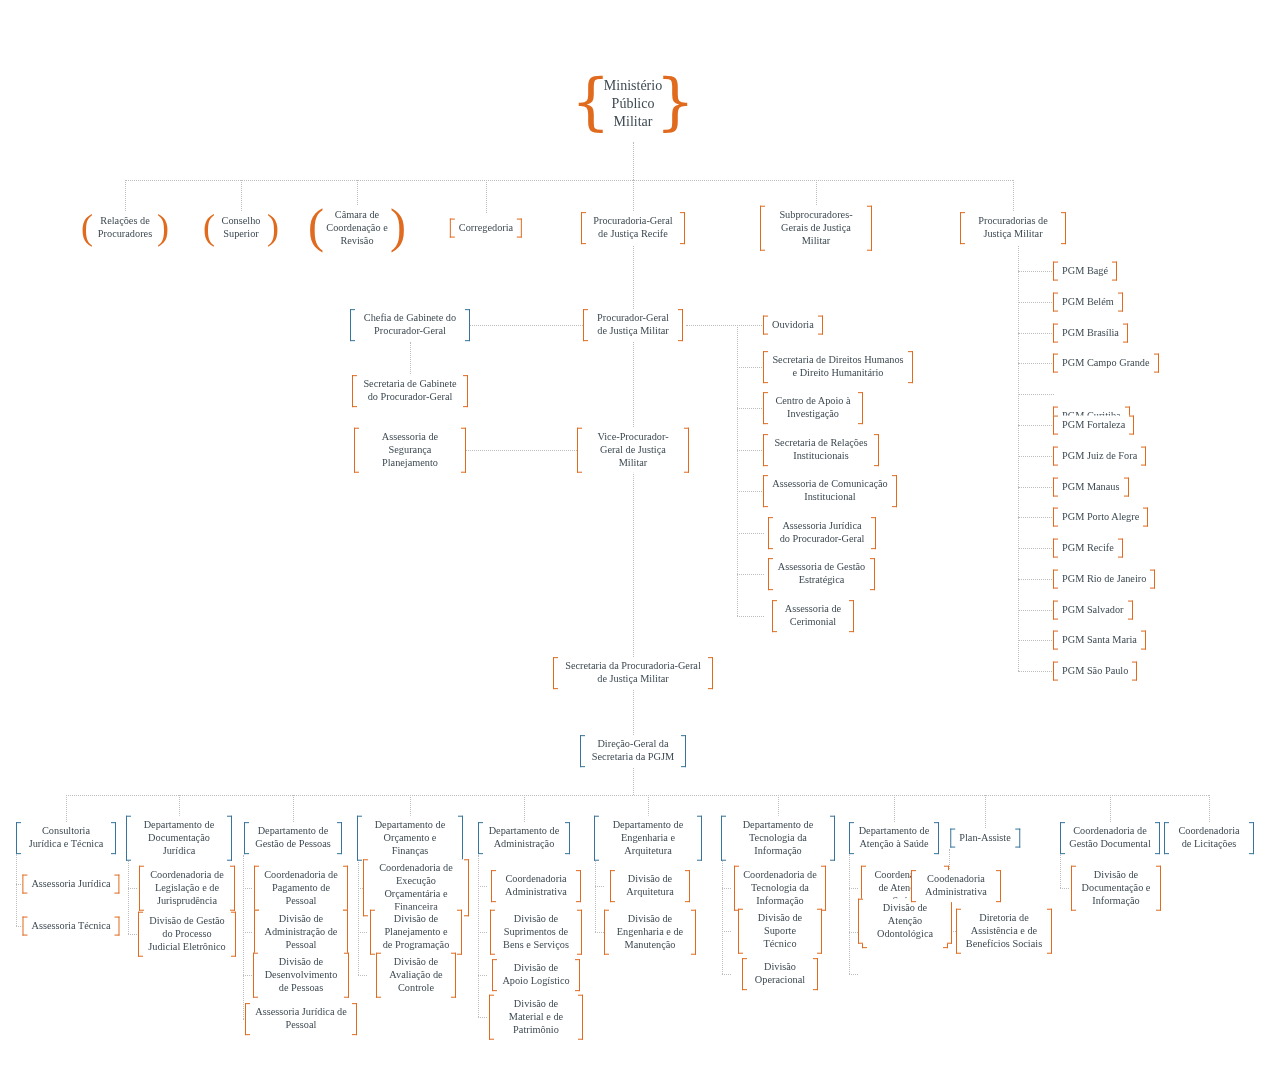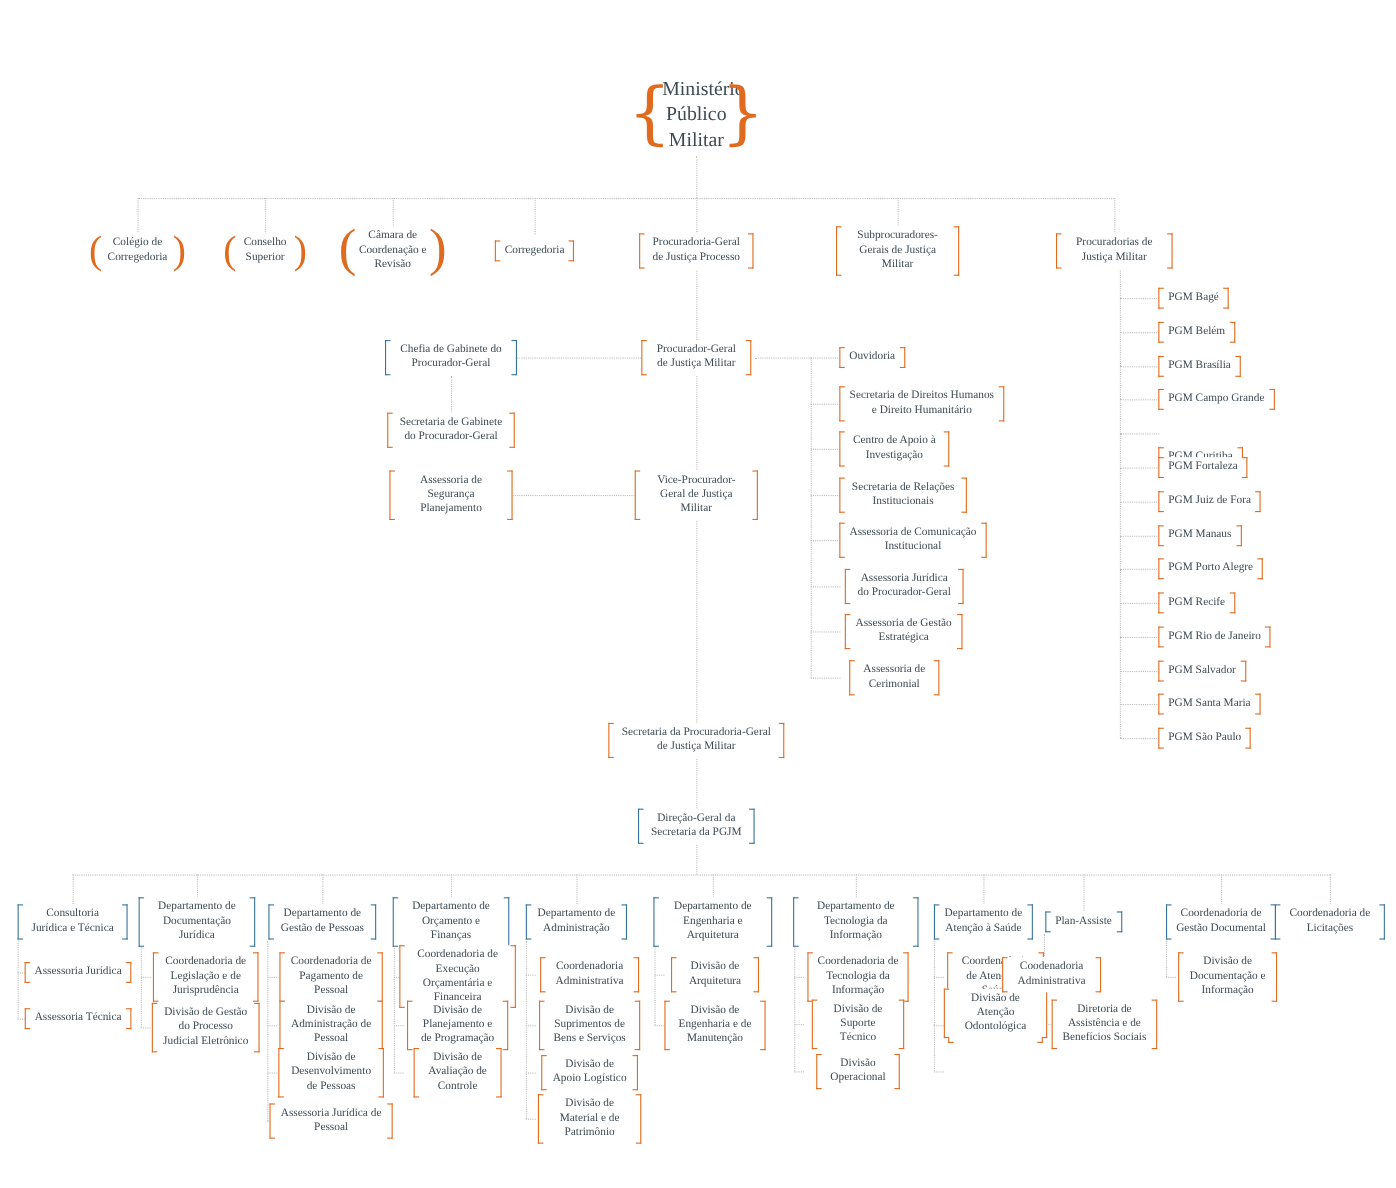--- a/index.html
+++ b/index.html
@@ -20,21 +20,21 @@
   .sq::after{right:0;border:1.4px solid var(--bc);border-left:none}
   .pr::before,.pr::after{position:absolute;top:50%;color:var(--bc);font-size:36px;line-height:1;
      font-family:"Liberation Serif",serif}
   .pr::before{content:"(";left:-6px;transform:translateY(-53%)}
   .pr::after{content:")";right:-6px;transform:translateY(-53%)}
   .big::before,.big::after{font-size:48px}
   .cu::before,.cu::after{position:absolute;top:50%;color:var(--bc);font-size:62px;line-height:1;
      font-family:"DejaVu Serif",serif}
   .cu::before{content:"{";left:-22px;transform:translateY(-52%)}
   .cu::after{content:"}";right:-22px;transform:translateY(-52%)}
-  .ttl{font-size:18px;line-height:1.3}
+  .ttl{font-size:14px;line-height:1.3}
 </style>
 </head>
 <body>
 
 <div class="canvas">
 
   <i class="vl" style="left:633px;top:142px;height:38px"></i>
   <i class="hl" style="left:125px;top:180px;width:888px"></i>
   <i class="vl" style="left:125px;top:180px;height:33px"></i>
   <i class="vl" style="left:241px;top:180px;height:33px"></i>
@@ -116,25 +116,25 @@
   <i class="hl" style="left:849px;top:932px;width:9px"></i>
   <i class="hl" style="left:849px;top:974px;width:9px"></i>
   <i class="vl" style="left:949px;top:849px;height:82px"></i>
   <i class="hl" style="left:949px;top:886px;width:9px"></i>
   <i class="hl" style="left:949px;top:931px;width:9px"></i>
   <i class="vl" style="left:1060px;top:855px;height:33px"></i>
   <i class="hl" style="left:1060px;top:888px;width:9px"></i>
 
   <div class="n c cu o ttl" style="left:633px;top:104px;width:80px">Ministério Público Militar</div>
 
-  <div class="n c pr o" style="left:125px;top:228px;width:76px">Colégio de Corregedoria</div>
+  <div class="n c pr o" style="left:125px;top:228px;width:76px">Relações de Procuradores</div>
   <div class="n c pr o" style="left:241px;top:228px;width:64px">Conselho Superior</div>
   <div class="n c pr big o" style="left:357px;top:228px;width:86px">Câmara de Coordenação e Revisão</div>
   <div class="n c sq o nw" style="left:486px;top:228px">Corregedoria</div>
-  <div class="n c sq o" style="left:633px;top:228px;width:104px">Procuradoria-Geral de Justiça Processo</div>
+  <div class="n c sq o" style="left:633px;top:228px;width:104px">Procuradoria-Geral de Justiça Recife</div>
   <div class="n c sq o" style="left:816px;top:228px;width:112px">Subprocuradores-Gerais de Justiça Militar</div>
   <div class="n c sq o" style="left:1013px;top:228px;width:106px">Procuradorias de Justiça Militar</div>
 
   <div class="n lf sq o nw" style="left:1053px;top:271px">PGM Bagé</div>
   <div class="n lf sq o nw" style="left:1053px;top:302px">PGM Belém</div>
   <div class="n lf sq o nw" style="left:1053px;top:333px">PGM Brasília</div>
   <div class="n lf sq o nw" style="left:1053px;top:363px">PGM Campo Grande</div>
   <div class="n lf sq o nw" style="left:1053px;top:416px">PGM Curitiba</div>
   <div class="n lf sq o nw" style="left:1053px;top:425px">PGM Fortaleza</div>
   <div class="n lf sq o nw" style="left:1053px;top:456px">PGM Juiz de Fora</div>
@@ -167,21 +167,21 @@
   <div class="n c sq b" style="left:66px;top:838px;width:100px">Consultoria Jurídica e Técnica</div>
   <div class="n c sq b" style="left:179px;top:838px;width:106px">Departamento de Documentação Jurídica</div>
   <div class="n c sq b" style="left:293px;top:838px;width:98px">Departamento de Gestão de Pessoas</div>
   <div class="n c sq b" style="left:410px;top:838px;width:106px">Departamento de Orçamento e Finanças</div>
   <div class="n c sq b" style="left:524px;top:838px;width:92px">Departamento de Administração</div>
   <div class="n c sq b" style="left:648px;top:838px;width:108px">Departamento de Engenharia e Arquitetura</div>
   <div class="n c sq b" style="left:778px;top:838px;width:114px">Departamento de Tecnologia da Informação</div>
   <div class="n c sq b" style="left:894px;top:838px;width:90px">Departamento de Atenção à Saúde</div>
   <div class="n c sq b nw" style="left:985px;top:838px">Plan-Assiste</div>
   <div class="n c sq b" style="left:1110px;top:838px;width:100px">Coordenadoria de Gestão Documental</div>
-  <div class="n c sq b" style="left:1209px;top:838px;width:100px">Coordenadoria de Licitações</div>
+  <div class="n c sq b" style="left:1209px;top:838px;width:90px">Coordenadoria de Licitações</div>
 
   <div class="n c sq o nw" style="left:71px;top:884px">Assessoria Jurídica</div>
   <div class="n c sq o nw" style="left:71px;top:926px">Assessoria Técnica</div>
 
   <div class="n c sq o" style="left:187px;top:888px;width:96px">Coordenadoria de Legislação e de Jurisprudência</div>
   <div class="n c sq o" style="left:187px;top:934px;width:98px">Divisão de Gestão do Processo Judicial Eletrônico</div>
 
   <div class="n c sq o" style="left:301px;top:888px;width:94px">Coordenadoria de Pagamento de Pessoal</div>
   <div class="n c sq o" style="left:301px;top:932px;width:94px">Divisão de Administração de Pessoal</div>
   <div class="n c sq o" style="left:301px;top:975px;width:96px">Divisão de Desenvolvimento de Pessoas</div>

